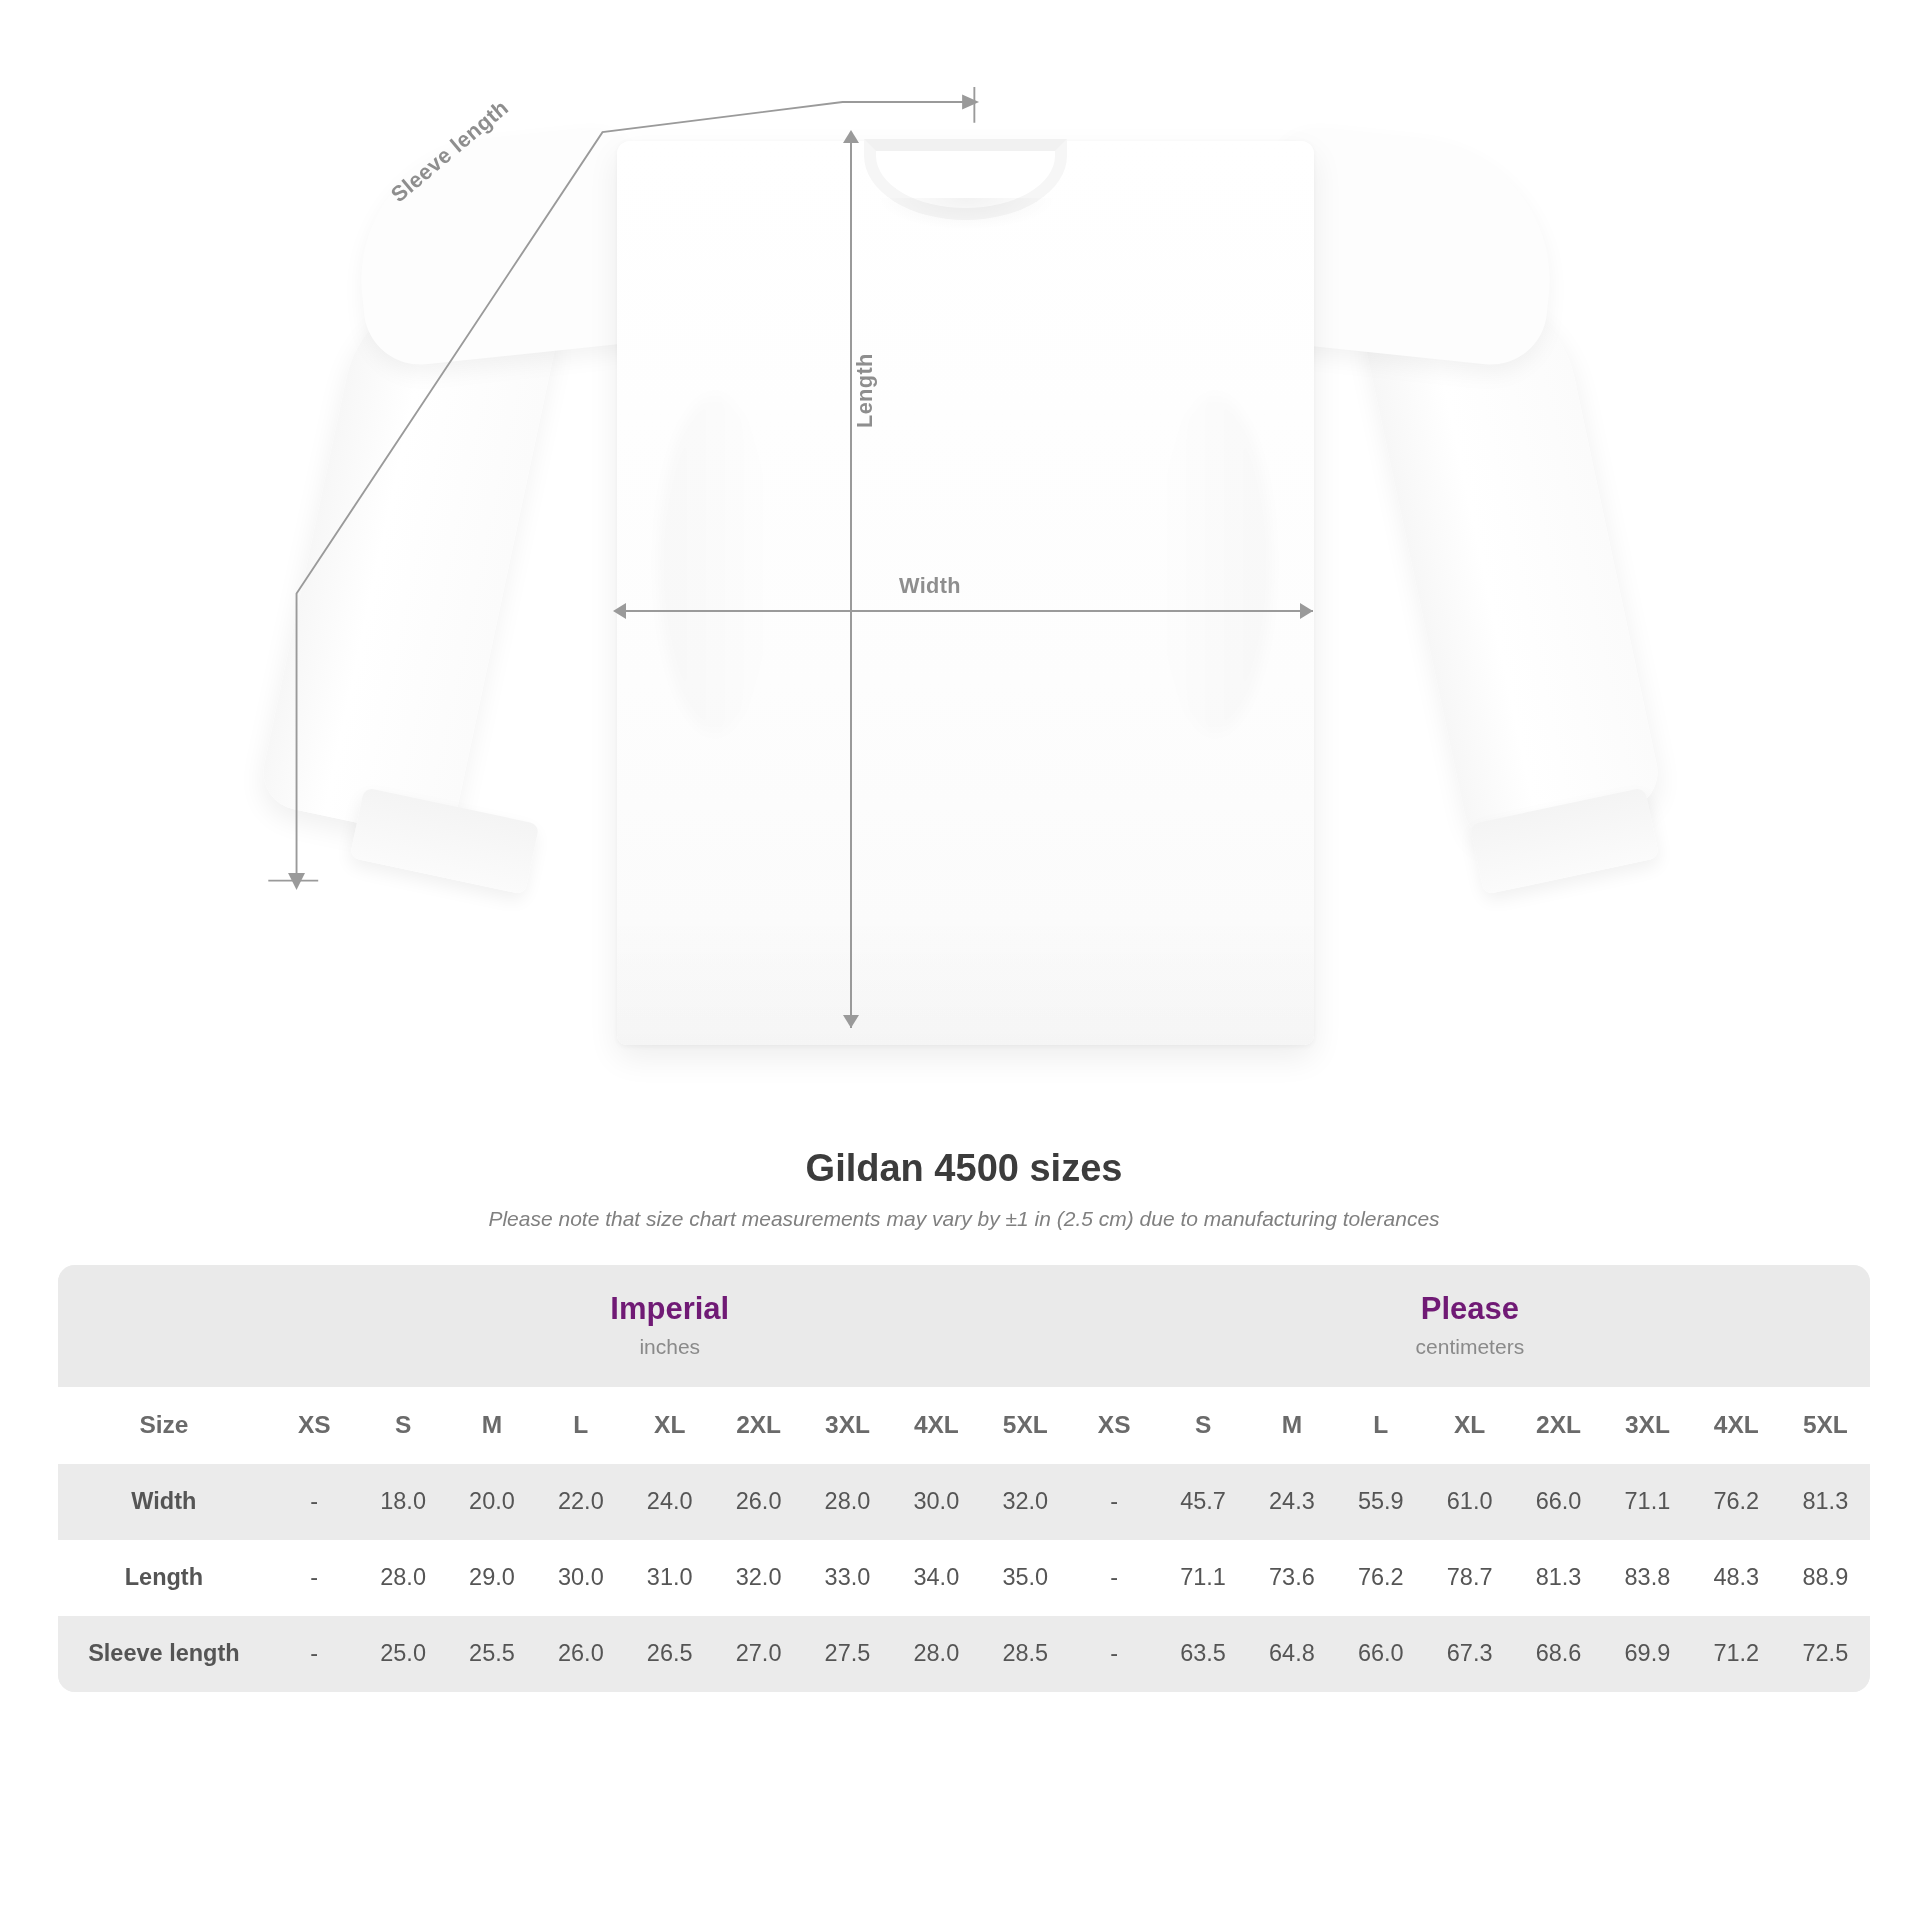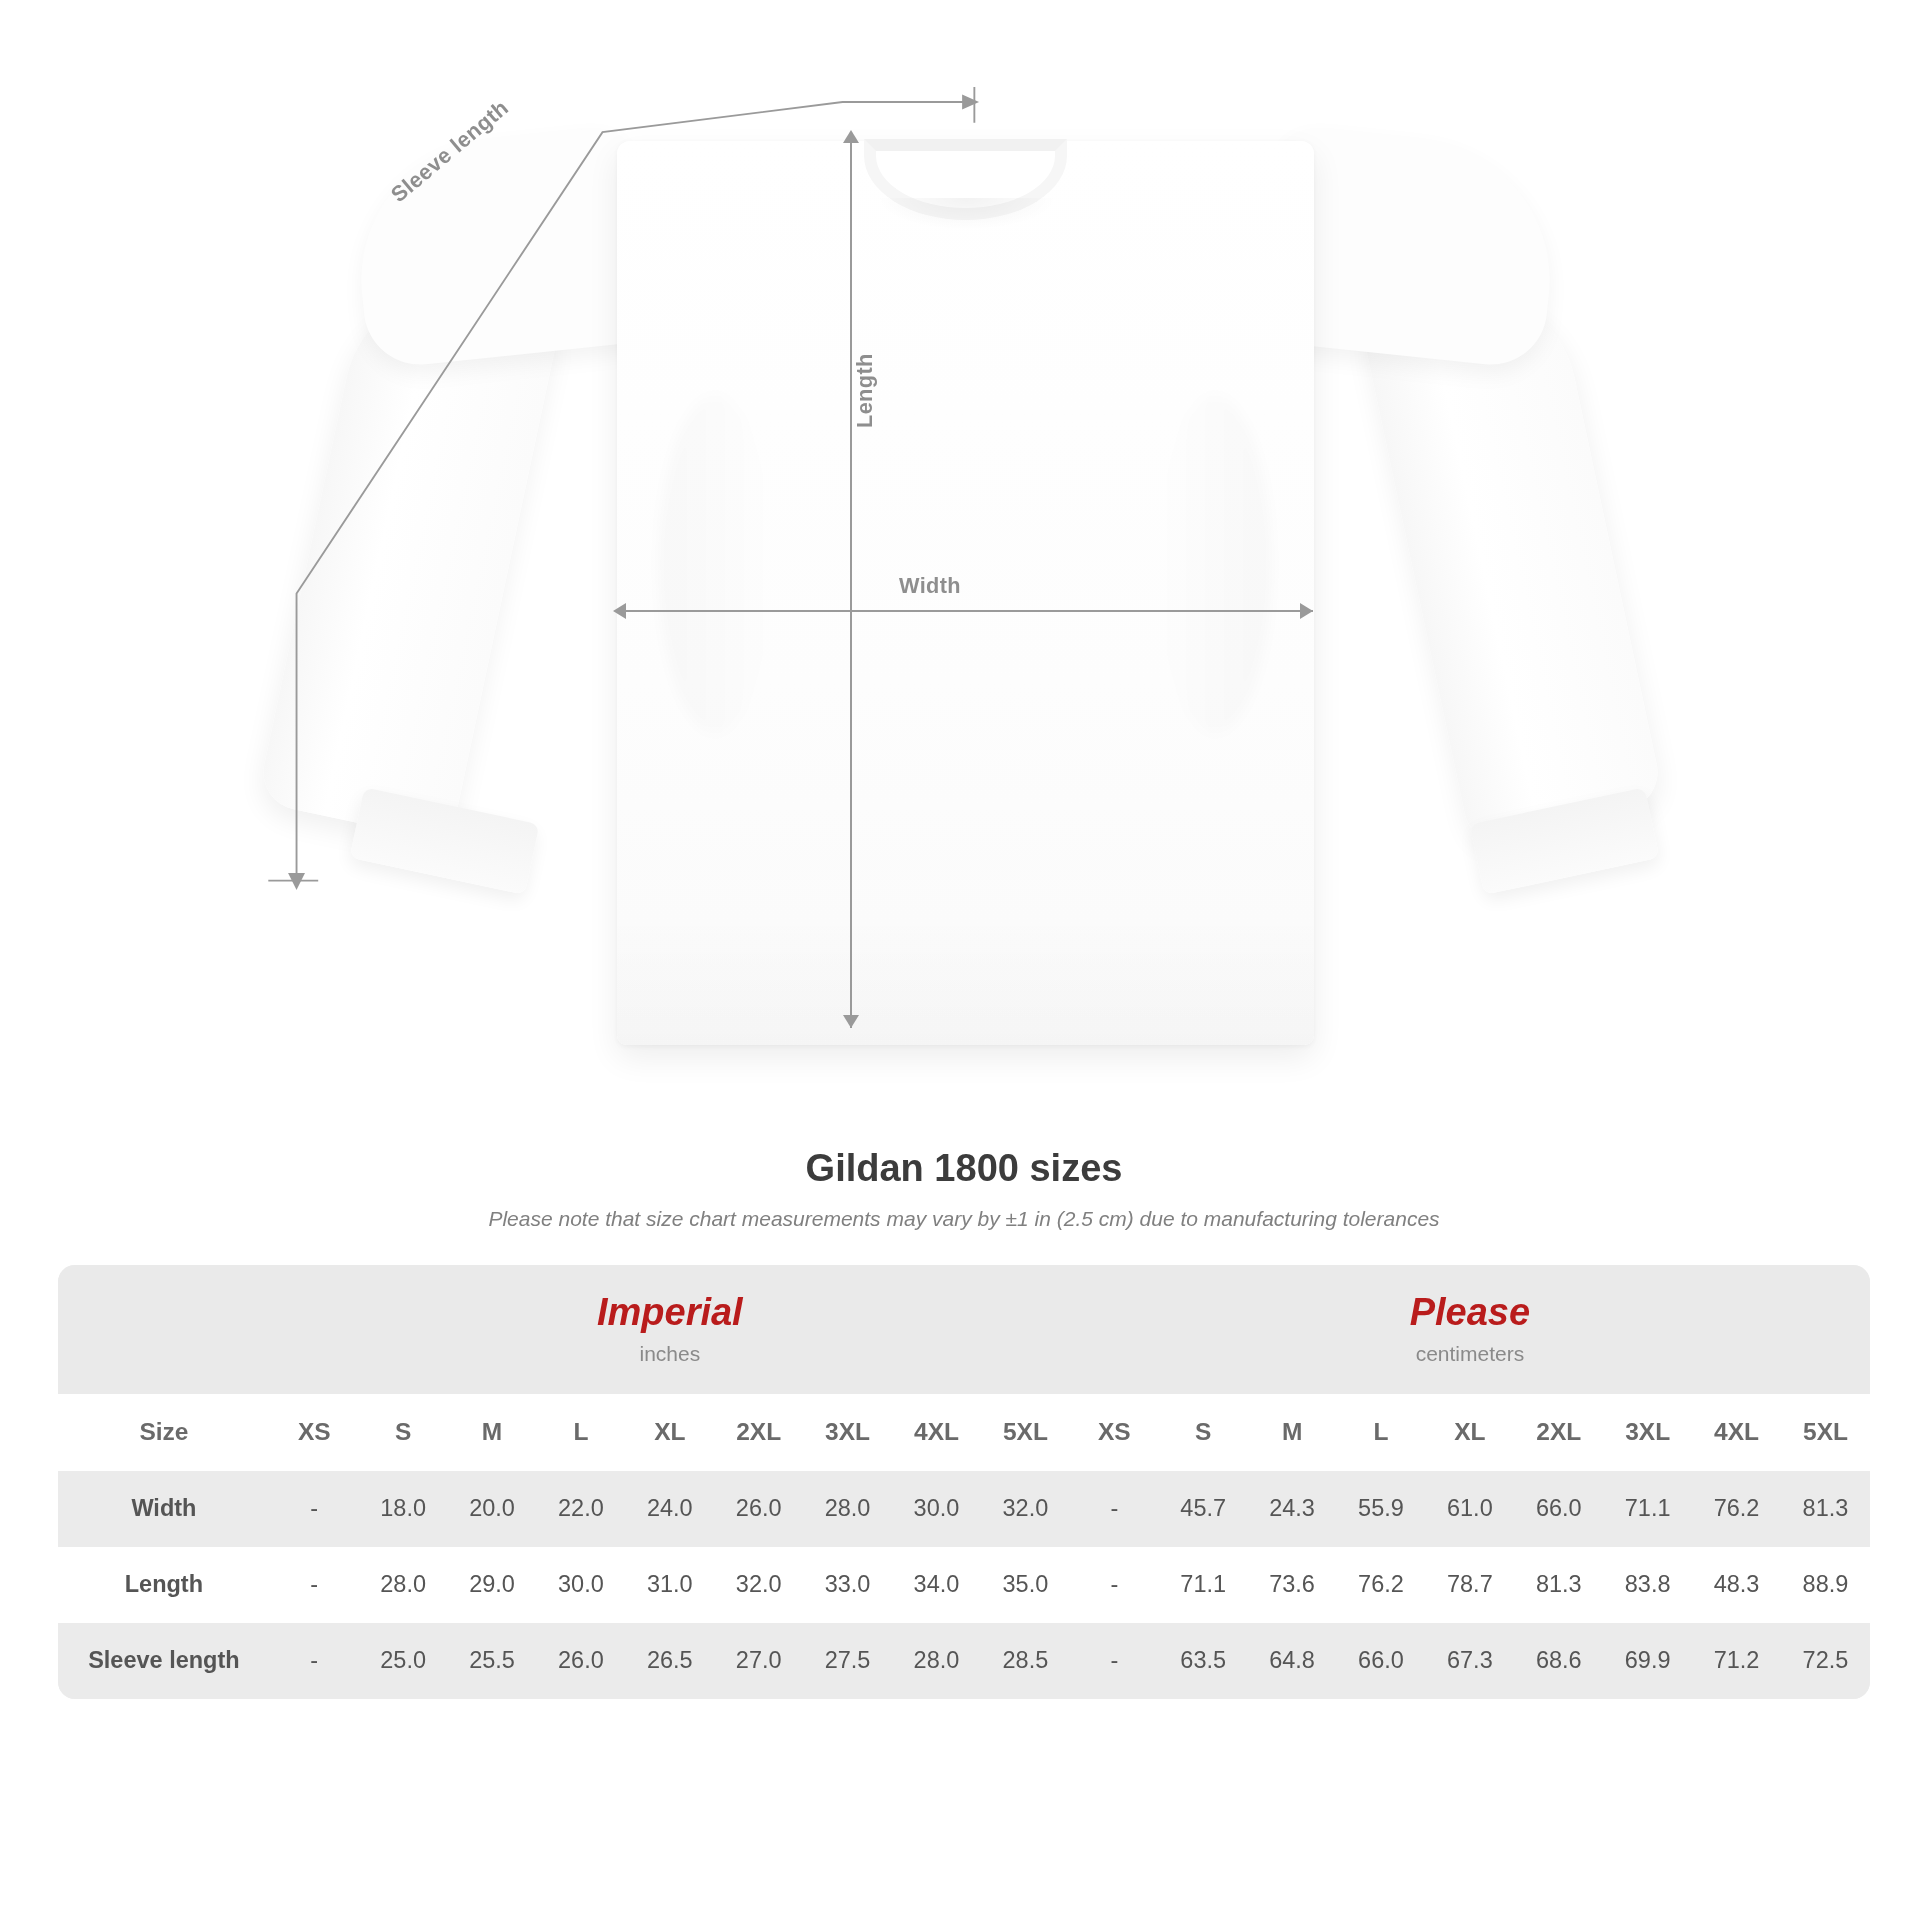--- a/index.html
+++ b/index.html
@@ -222,24 +222,23 @@
   table.size-table td, table.size-table th {
     text-align: center;
     font-size: 23.5px;
     color: #555;
   }
   .unit-head {
     background: #eaeaea;
     padding: 26px 0 28px 0;
   }
   .unit-head .unit-name {
-    font-size: 38px;
+    font-size: 31px;
     font-weight: bold;
-    font-style: italic;
-    color: #b91c1c;
+    color: #701a75;
     display: block;
     margin-bottom: 7.5px;
   }
   .unit-head .unit-sub {
     font-size: 21px;
     color: #8a8a8a;
     display: block;
   }
   .blank-head { background: #eaeaea; }
 
@@ -298,21 +297,21 @@
     <polyline points="1035,108 895,108 640,140 315,630 315,935" fill="none" stroke="#9a9a9a" stroke-width="2"></polyline>
     <polygon points="1040,108 1022,100 1022,116" fill="#9a9a9a"></polygon>
     <polygon points="315,945 306,927 324,927" fill="#9a9a9a"></polygon>
     <line x1="1035" y1="92" x2="1035" y2="130" stroke="#9a9a9a" stroke-width="2"></line>
     <line x1="285" y1="935" x2="338" y2="935" stroke="#9a9a9a" stroke-width="2"></line>
   </svg>
   <div class="label-measure label-sleeve">Sleeve length</div>
 </div>
 
 <div class="title-block">
-  <h1 class="chart-title">Gildan 1800 sizes</h1>
+  <h1 class="chart-title">Gildan 4500 sizes</h1>
   <p class="chart-note">Please note that size chart measurements may vary by ±1 in (2.5 cm) due to manufacturing tolerances</p>
 </div>
 
 <div class="table-wrap">
   <table class="size-table">
     <colgroup>
       <col class="col-label">
       <col class="col-cell">
         <col class="col-cell">
         <col class="col-cell">

